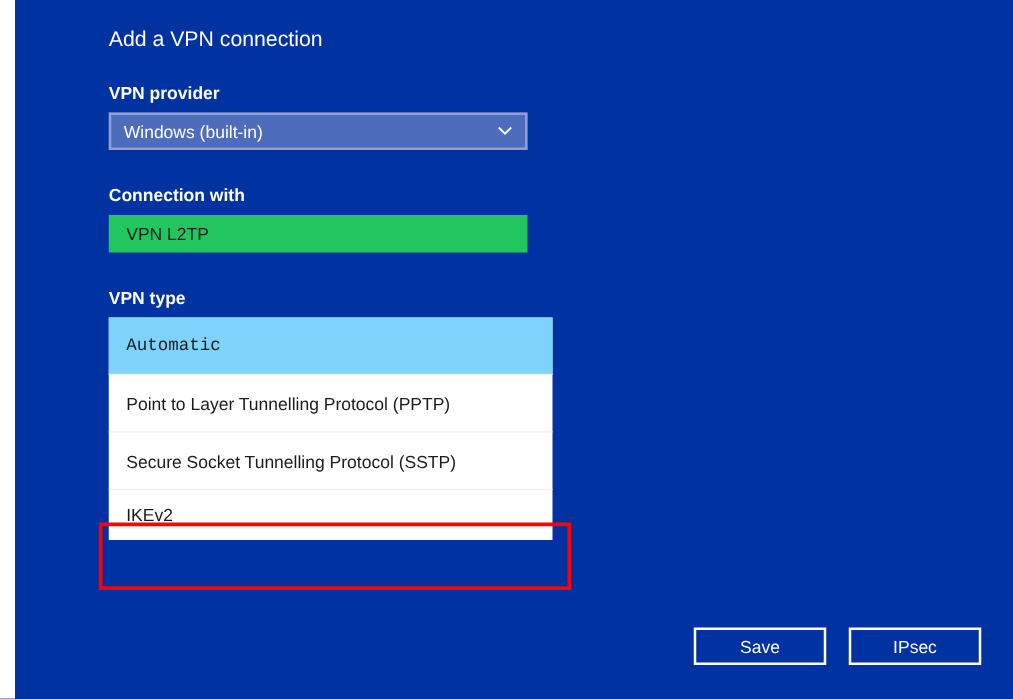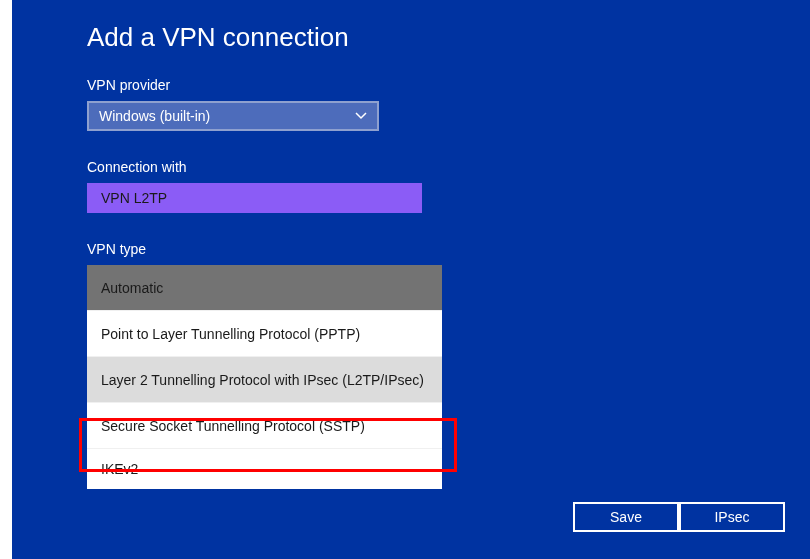--- a/index.html
+++ b/index.html
@@ -24,35 +24,35 @@
       background: #ffffff;
     }
     .content {
       position: absolute;
       left: 87px;
       top: 22px;
       width: 370px;
     }
     .title {
       color: #ffffff;
-      font-size: 26px;
+      font-size: 17px;
       font-weight: 300;
       margin-bottom: 24px;
     }
     .field-group {
       margin-bottom: 28px;
     }
     .field-label {
       color: #ffffff;
       font-size: 14px;
-      font-weight: 400;
+      font-weight: 700;
       margin-bottom: 8px;
     }
     .dropdown {
-      width: 292px;
+      width: 335px;
       height: 30px;
       background: #4d6cbb;
       border: 2px solid #8ea0cf;
       color: #ffffff;
       font-size: 14px;
       padding: 0 10px;
       display: flex;
       align-items: center;
       justify-content: space-between;
       cursor: pointer;
@@ -60,21 +60,21 @@
     .dropdown .chevron {
       width: 12px;
       height: 12px;
       display: flex;
       align-items: center;
       justify-content: center;
     }
     .text-input {
       width: 335px;
       height: 30px;
-      background: #8b5cf6;
+      background: #22c55e;
       border: none;
       color: #1a1a1a;
       font-size: 14px;
       padding: 0 14px;
       outline: none;
     }
     .vpn-type-list {
       width: 355px;
       background: #ffffff;
       margin-top: 2px;
@@ -83,39 +83,41 @@
       height: 46px;
       display: flex;
       align-items: center;
       padding: 0 14px;
       font-size: 14px;
       color: #1a1a1a;
       cursor: pointer;
       border-bottom: 1px solid #f0f0f0;
     }
     .vpn-type-item.selected {
-      background: #737373;
+      background: #7dd3fc;
+      font-family: Liberation Mono, monospace;
     }
     .vpn-type-item.highlighted {
       background: #dcdcdc;
     }
     .vpn-type-item.last {
       border-bottom: none;
       height: 40px;
     }
     .red-box {
       position: absolute;
       border: 3px solid #ff0000;
       pointer-events: none;
     }
     .buttons {
       position: absolute;
       bottom: 27px;
       right: 25px;
       display: flex;
+      gap: 18px;
     }
     .btn {
       width: 106px;
       height: 30px;
       background: transparent;
       border: 2px solid #ffffff;
       color: #ffffff;
       font-size: 14px;
       cursor: pointer;
       display: flex;
@@ -149,21 +151,20 @@
   </div>
 
   <div class="field-group">
   </div>
 
   <div class="field-group" style="margin-bottom:0;">
     <div class="field-label">VPN type</div>
     <div class="vpn-type-list">
       <div class="vpn-type-item selected">Automatic</div>
       <div class="vpn-type-item">Point to Layer Tunnelling Protocol (PPTP)</div>
-      <div class="vpn-type-item highlighted">Layer 2 Tunnelling Protocol with IPsec (L2TP/IPsec)</div>
       <div class="vpn-type-item">Secure Socket Tunnelling Protocol (SSTP)</div>
       <div class="vpn-type-item last">IKEv2</div>
     </div>
   </div>
 </div>
 
 <div class="red-box" style="left:79px; top:418px; width:378px; height:54px;"></div>
 
 <div class="buttons">
   <button class="btn">Save</button>

